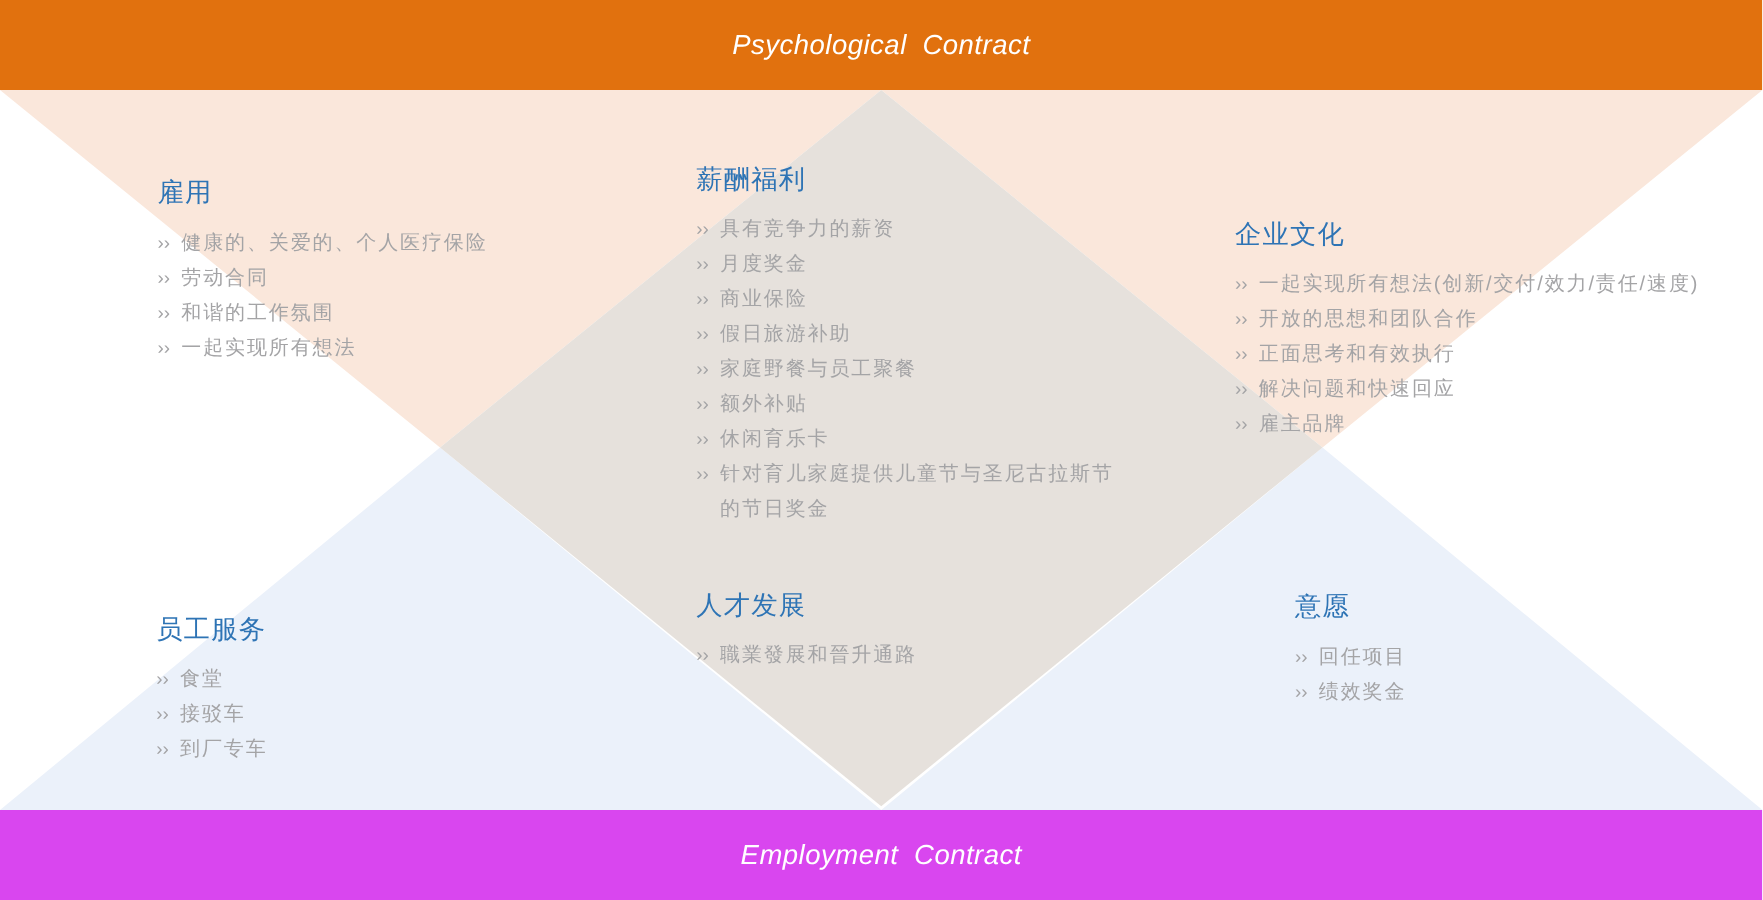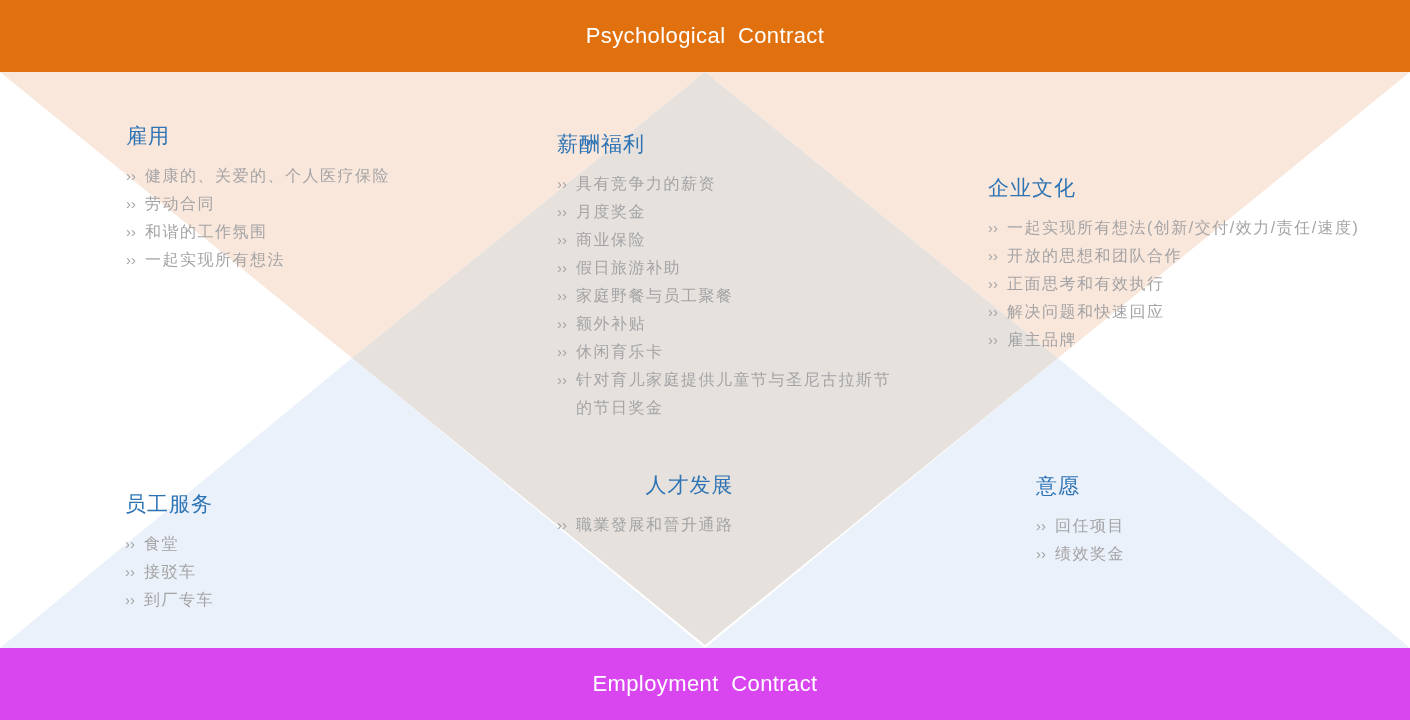--- a/index.html
+++ b/index.html
@@ -3,21 +3,21 @@
 <meta charset="utf-8">
 <style>
   html,body{margin:0;padding:0;background:#ffffff;}
   .slide{
     position:relative;width:1410px;height:720px;overflow:hidden;
     font-family:"Liberation Sans","DejaVu Sans",sans-serif;
     background:#ffffff;
   }
   .banner{
     position:absolute;left:0;width:1410px;height:72px;
-    display:flex;align-items:center;justify-content:center;
+    display:flex;align-items:center;justify-content:center;font-style:italic;
   }
   .banner-top{top:0;background:#E1710E;}
   .banner-bottom{top:648px;background:#d946ef;}
   .banner span{
     color:#ffffff;font-size:22px;letter-spacing:0.4px;word-spacing:6px;
     white-space:nowrap;
   }
   .bg{position:absolute;left:0;top:72px;width:1410px;height:576px;display:block;}
   .bg .peach{fill:#FAE7DB;}
   .bg .gray{fill:#E6E1DC;}
@@ -28,25 +28,25 @@
     color:#2E74B5;letter-spacing:1px;white-space:nowrap;
   }
   .sec ul{margin:0;padding:0;list-style:none;}
   .sec li{
     position:relative;padding-left:19px;line-height:28px;
     font-size:16px;letter-spacing:1.5px;color:#A4A4A6;font-weight:400;
   }
   .sec li .mk{
     position:absolute;left:0;top:0;font-size:15px;color:#A4A4A6;letter-spacing:0;
   }
-  #sec-0{left:126px;top:123px;}
+  #sec-0{left:126px;top:142px;}
   #sec-1{left:557px;top:131px;}
   #sec-2{left:988px;top:131px;margin-top:44px;}
   #sec-3{left:125px;top:471px;margin-top:20px;}
-  #sec-4{left:557px;top:472px;text-align:right;}
+  #sec-4{left:557px;top:472px;}
   #sec-5{left:1036px;top:473px;}
   #sec-1 ul{width:340px;}
   #sec-2 li{white-space:nowrap;}
 </style>
 </head>
 <body>
 
 <div class="slide">
 
   <header class="banner banner-top">

